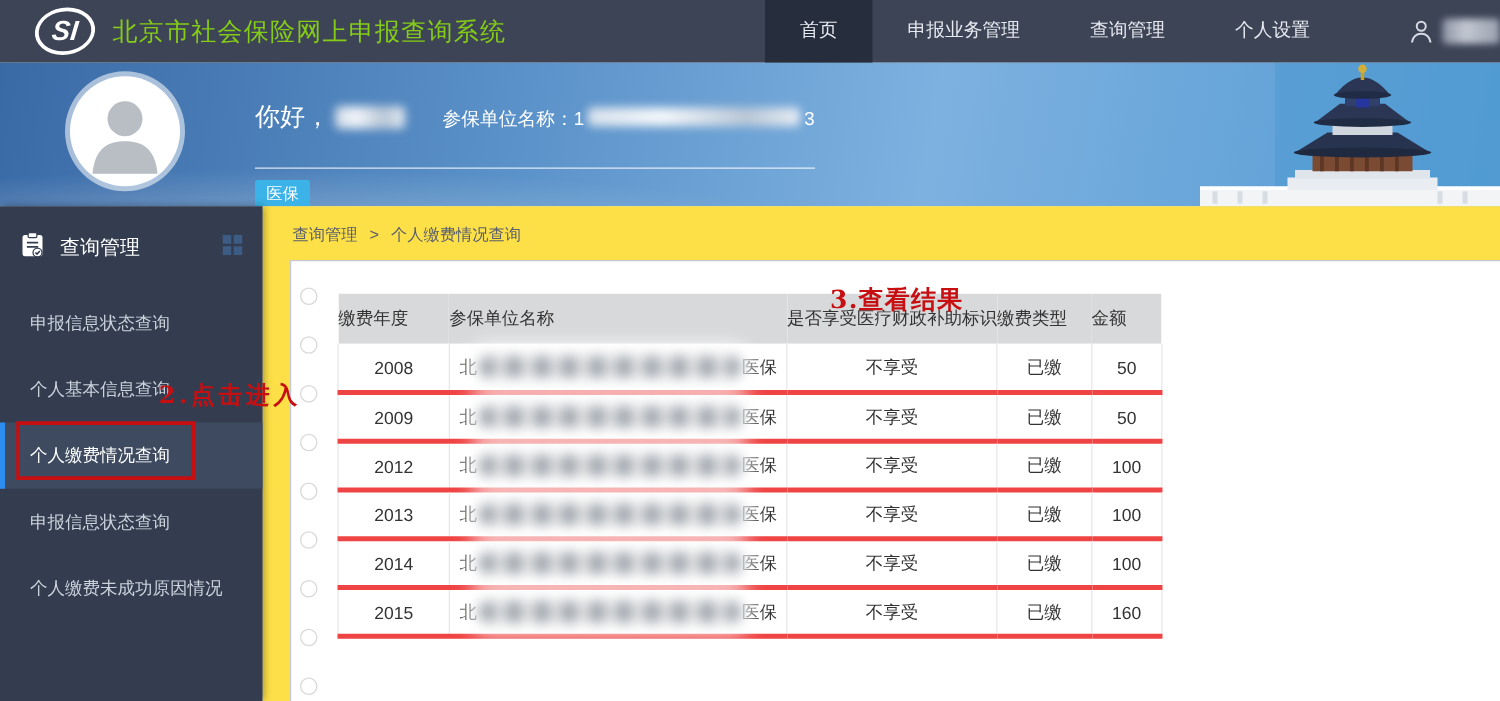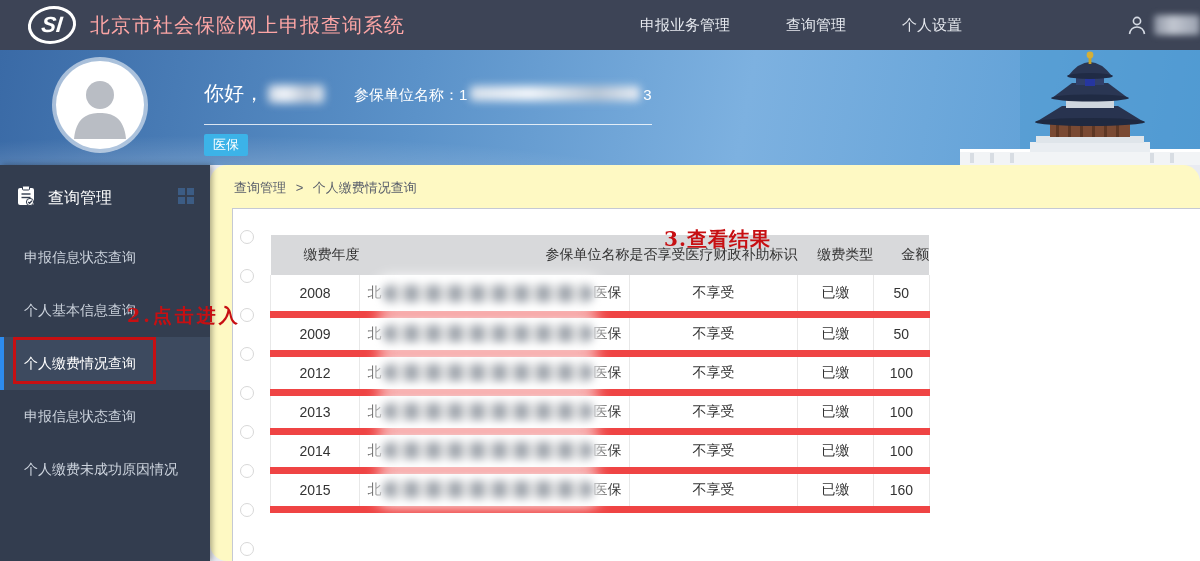--- a/index.html
+++ b/index.html
@@ -6,39 +6,39 @@
   html,body { width:1200px; height:561px; overflow:hidden; background:#e9ebf2;
               font-family:"Liberation Sans","DejaVu Sans",sans-serif; }
   .app { position:relative; width:1200px; height:561px; }
 
   
   .navbar { position:absolute; top:0; left:0; right:0; height:50px; background:#3d4456;
             display:flex; align-items:center; z-index:4; }
   .logo { margin-left:28px; width:48px; height:38px; border:3px solid #fff; border-radius:50%;
           display:flex; align-items:center; justify-content:center; color:#fff;
           font-style:italic; font-weight:bold; font-size:22px; transform:skewX(-6deg); flex:0 0 auto;}
-  .app-title { margin-left:14px; color:#fca5a5; font-size:20px; letter-spacing:1px; white-space:nowrap; }
+  .app-title { margin-left:14px; color:#84cc16; font-size:20px; letter-spacing:1px; white-space:nowrap; }
   .nav-menu { position:absolute; left:612px; top:0; height:50px; display:flex; }
   .nav-item { padding:0 28px; line-height:50px; color:#e6e9ef; font-size:15px; cursor:pointer; white-space:nowrap;}
   .nav-item.active { background:#262d3c; }
   .nav-user { position:absolute; right:0; top:0; height:50px; display:flex; align-items:center; }
   .nav-user svg { display:block; }
   .user-name-blur { width:46px; height:20px; margin-left:6px; border-radius:3px;
                     background:linear-gradient(90deg,#8d94a3,#c3c8d2 40%,#99a0ae);
                     filter:blur(3px); }
 
   
   .banner { position:absolute; top:50px; left:0; right:0; height:115px; overflow:hidden;
             background:linear-gradient(100deg,#3a6aa6 0%,#5b92c9 35%,#7db1e0 62%,#549ad3 100%); }
   .banner::before { content:""; position:absolute; left:0; bottom:-30px; width:700px; height:60px;
             background:radial-gradient(ellipse at 30% 100%, rgba(255,255,255,.35), transparent 70%); }
   .avatar { position:absolute; left:56px; top:11px; width:88px; height:88px; background:#fff;
             border-radius:50%; box-shadow:0 0 0 4px rgba(255,255,255,.55); overflow:hidden; }
   .user-block { position:absolute; left:204px; top:30px; color:#fff; }
-  .user-line { display:flex; align-items:baseline; padding-bottom:17px;
+  .user-line { display:flex; align-items:baseline; padding-bottom:27px;
                border-bottom:1px solid rgba(255,255,255,.8); min-width:356px; }
   .greeting { font-size:20px; }
   .name-blur { display:inline-block; width:56px; height:18px; margin:0 4px; border-radius:4px;
                align-self:center; background:linear-gradient(90deg,#cfd9e6,#f2f5f9 30%,#b9c6d6 70%,#e4eaf2);
                filter:blur(4px); }
   .id-label { font-size:15px; margin-left:26px; }
   .id-blur { display:inline-block; width:170px; height:15px; margin:0 3px; border-radius:4px;
              align-self:center; background:linear-gradient(90deg,#d8e1ec,#f4f7fa 35%,#bac7d6 75%,#e8edf4);
              filter:blur(4px); }
   .id-digit { font-size:15px; }
@@ -55,35 +55,35 @@
   .sidebar-title { margin-left:12px; font-size:16px; }
   .grid-icon { margin-left:auto; }
   .side-nav { margin-top:14px; }
   .side-item { height:53px; line-height:53px; padding-left:24px; color:#ccd3dd; font-size:14px;
                cursor:pointer; white-space:nowrap; }
   .side-item.active { background:#3d4a5f; color:#fff; border-left:4px solid #2d8cf0; padding-left:20px; }
   .red-box { position:absolute; left:13px; top:172px; width:143px; height:47px;
              border:3px solid #c70f12; z-index:6; pointer-events:none; }
 
   
-  .content { position:absolute; left:210px; top:165px; right:0; bottom:0; background:#fef9c3;border-radius:17px; }
+  .content { position:absolute; left:210px; top:165px; right:0; bottom:0; background:#fde047; }
   .breadcrumb { padding:14px 0 0 24px; font-size:13px; color:#5a5f6b; }
   .crumb-sep { margin:0 6px; }
   .panel { position:absolute; left:22px; top:43px; right:-2px; bottom:-10px;
            background:#fff; border:1px solid #c5c9d4; }
   .radio-col { position:absolute; left:7px; top:21px; display:flex; flex-direction:column; gap:25px; }
   .radio { width:14px; height:14px; border:1px solid #d8d8d8; border-radius:50%; background:#fff; cursor:pointer; }
 
   table.data-table { position:absolute; left:37px; top:26px; right:12px;
                      border-collapse:collapse; table-layout:fixed; font-size:14px; color:#333; }
   .data-table thead th { height:40px; background:#d8d9db; font-weight:normal; color:#333;
-                         text-align:right; }
+                         text-align:left; }
   .data-table tbody td { height:39px; text-align:center; background:#fff;
                          border:1px solid #e8e8e8; border-top:none; }
-  .data-table tbody tr td { border-bottom:7px solid #ef4444; }
+  .data-table tbody tr td { border-bottom:4px solid #ef4444; }
   .blur-smear { display:inline-block; vertical-align:middle; width:210px; height:17px; margin:0 1px;
                 border-radius:8px; filter:blur(5px);
                 background:repeating-linear-gradient(90deg,#9aa0a8 0 13px,#e9e9e9 13px 22px);
                 box-shadow:0 0 10px 9px rgba(255,255,255,.95); }
 
   
   .annot { position:absolute; color:#c70f12; font-family:"DejaVu Serif","Liberation Serif",serif;
            font-weight:bold; z-index:7; pointer-events:none; }
   .annot-2 { left:127px; top:303px; font-size:19px; letter-spacing:3px; }
   .annot-3 { left:664px; top:226px; font-size:20px; letter-spacing:1px; }
@@ -92,20 +92,21 @@
 <body>
 
 <div class="app">
 
   <header class="navbar">
     <div class="logo">
       <span>SI</span>
     </div>
     <div class="app-title">北京市社会保险网上申报查询系统</div>
     <nav class="nav-menu">
+      <div class="nav-item active">首页</div>
       <div class="nav-item">申报业务管理</div>
       <div class="nav-item">查询管理</div>
       <div class="nav-item">个人设置</div>
     </nav>
     <div class="nav-user">
       <span>
         <svg width="22" height="22" viewBox="0 0 22 22" fill="none" stroke="#d5dae3" stroke-width="1.6">
           <circle cx="11" cy="7" r="3.6"></circle>
             <path d="M3.5 20 C4.5 14.5 8 13 11 13 C14 13 17.5 14.5 18.5 20"></path>
         </svg>

